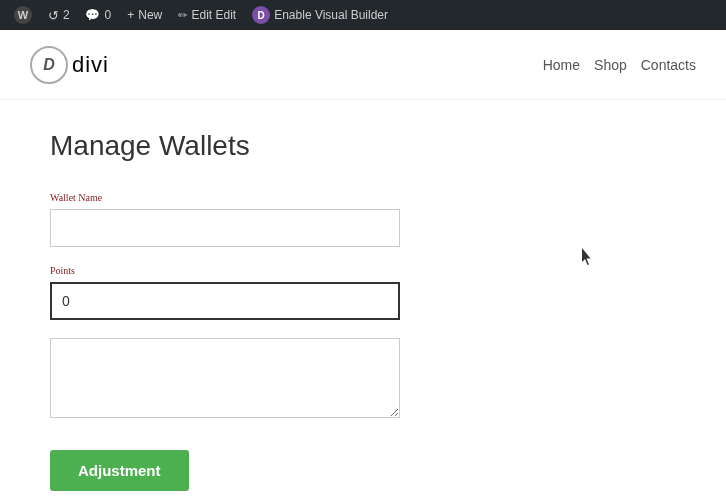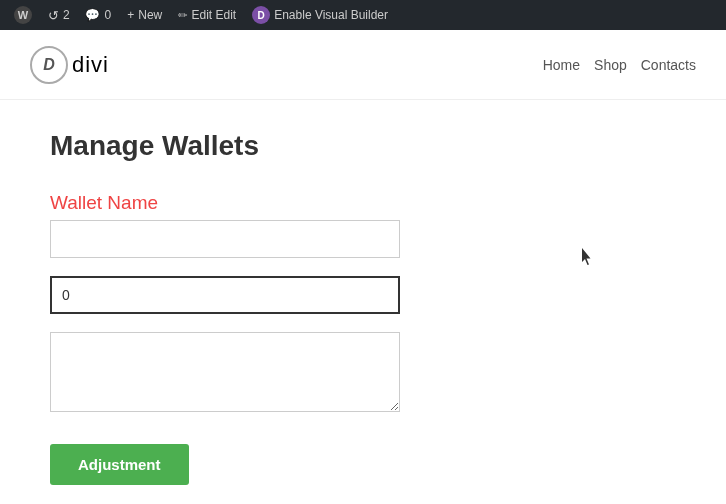--- a/index.html
+++ b/index.html
@@ -93,32 +93,33 @@
       text-decoration: none;
     }
 
     
     #main-content {
       padding: 30px 50px;
       background: #fff;
     }
     .page-title {
       font-size: 28px;
-      font-weight: 700;
+      font-weight: 400;
       color: #333;
       margin-bottom: 30px;
     }
     .form-group {
       margin-bottom: 18px;
     }
     .form-label {
       display: block;
-      font-size: 19px;
-      color: #ef4444;
+      font-size: 10px;
+      color: #7f1d1d;
       margin-bottom: 6px;
+      font-family: Liberation Serif, serif;
     }
     .form-input {
       width: 350px;
       height: 38px;
       border: 1px solid #ccc;
       padding: 6px 10px;
       font-size: 14px;
       color: #333;
       outline: none;
     }
@@ -202,20 +203,21 @@
 
 <div id="main-content">
   <h1 class="page-title">Manage Wallets</h1>
 
   <div class="form-group">
     <label class="form-label">Wallet Name</label>
     <input type="text" class="form-input" value="" style="">
   </div>
 
   <div class="form-group">
+    <label class="form-label">Points</label>
     <input type="text" class="form-input points-input" value="0" style="">
   </div>
 
   <div class="form-group">
     <textarea class="form-textarea" style=""></textarea>
   </div>
 
   <button class="adjustment-btn">Adjustment</button>
 </div>
 

